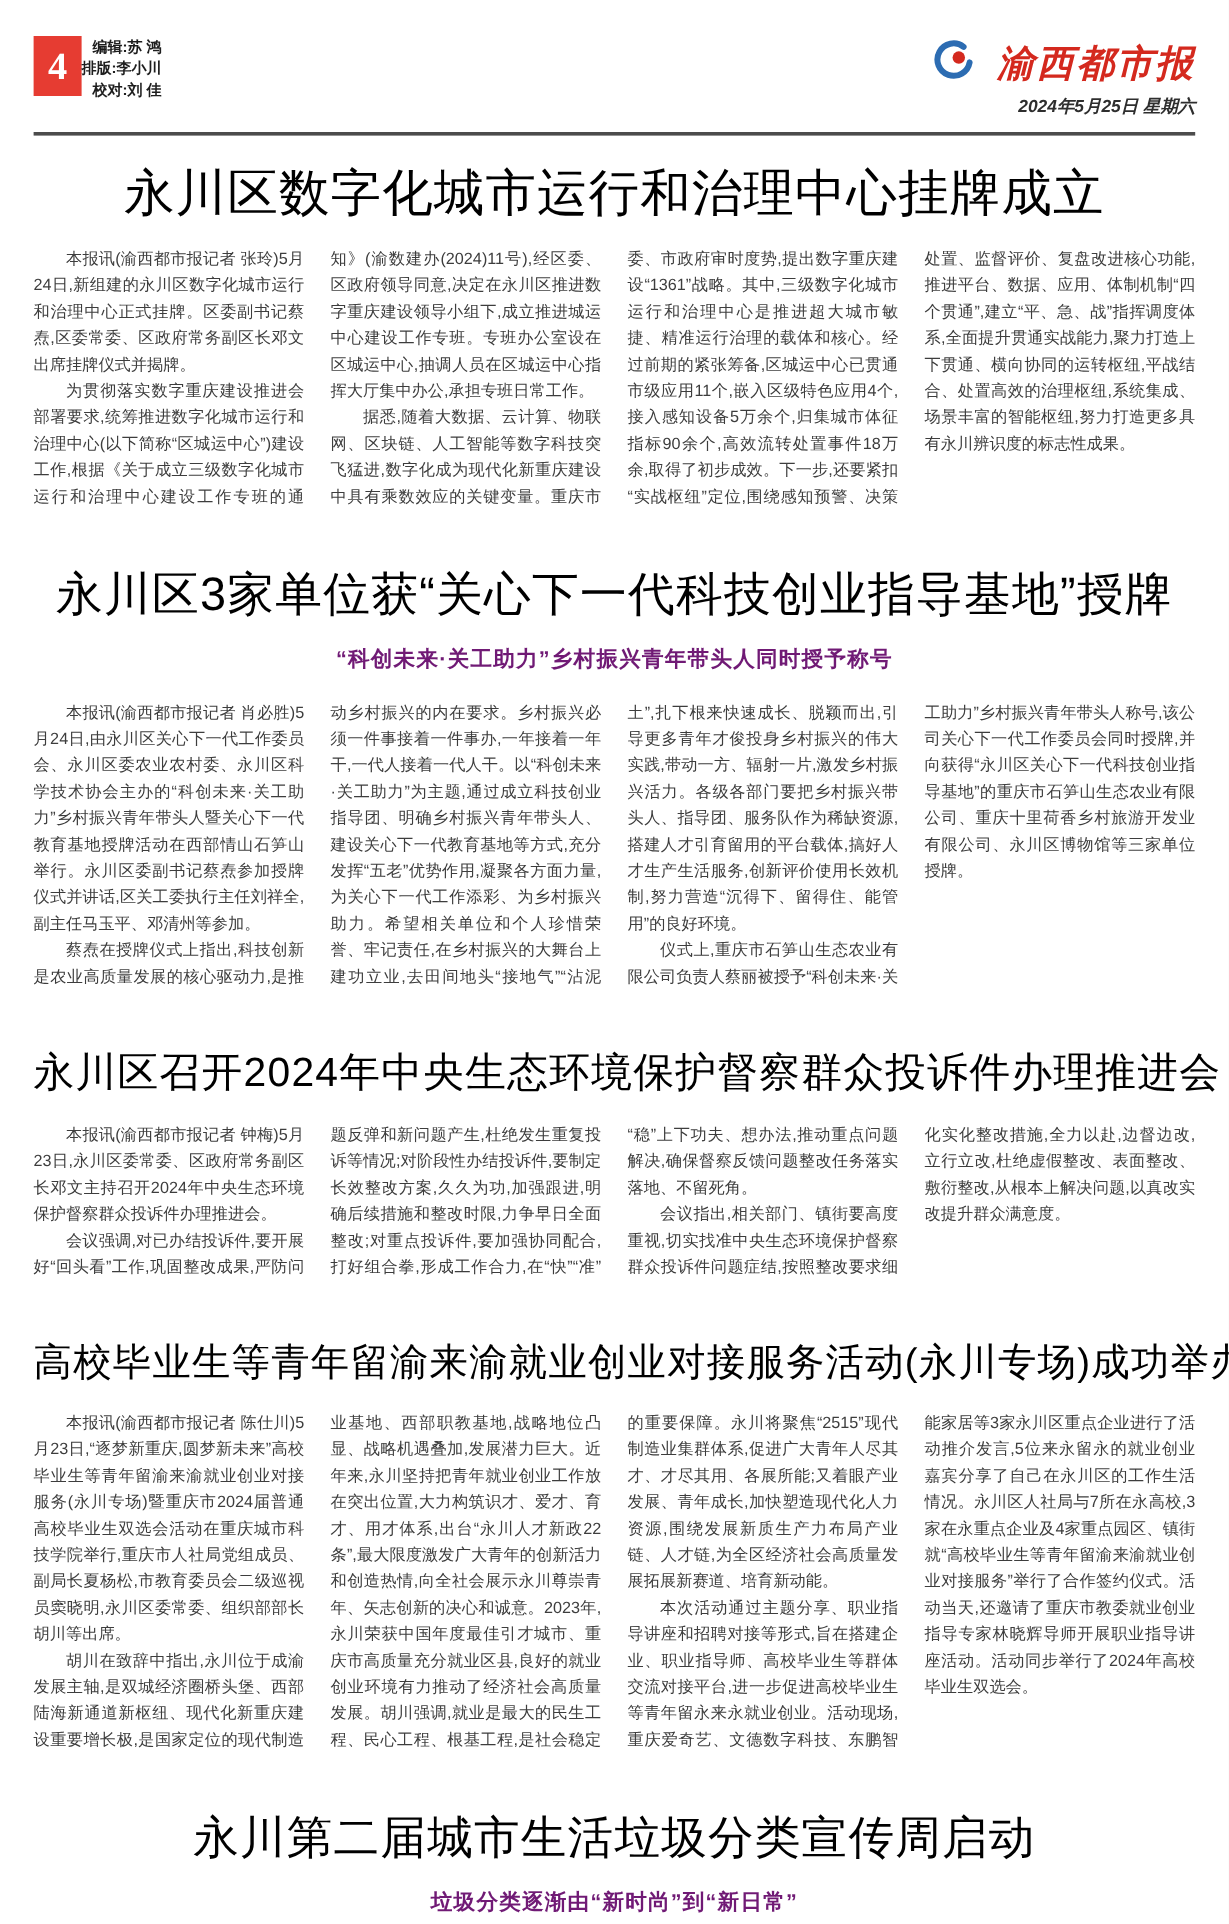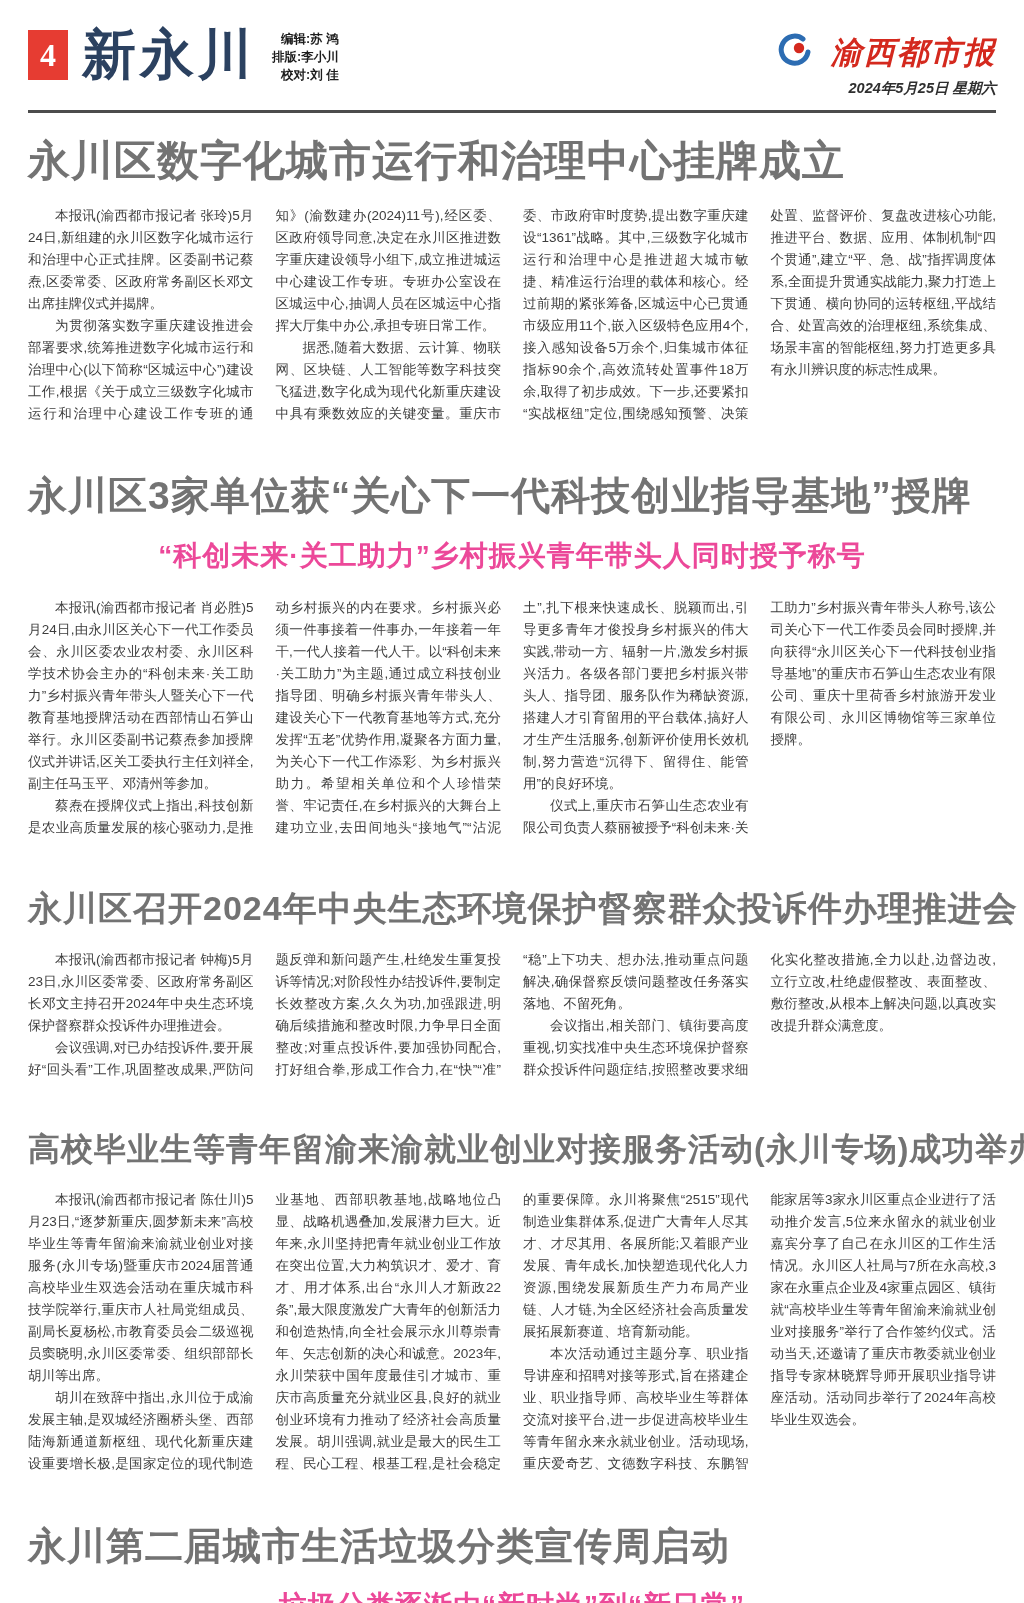--- a/index.html
+++ b/index.html
@@ -25,48 +25,47 @@
   .brand-name{
     color:#d4291e;font-size:31px;font-weight:700;font-style:italic;
     font-family:"DejaVu Serif",serif;letter-spacing:2px;margin-left:12px;
   }
   .date{font-size:14.5px;font-weight:700;color:#2e2e2e;margin-top:5px;font-style:italic;}
   .rule{border-top:3px solid #4c4c4c;margin-top:12px;}
   
   .story{margin-top:48px;}
   .story.first{margin-top:24px;}
   .headline{
-    text-align:left;font-weight:700;color:#737373;margin:0 0 20px;
+    text-align:center;font-weight:400;color:#000000;margin:0 0 20px;
     white-space:nowrap;font-family:"Liberation Sans",sans-serif;letter-spacing:1px;
   }
   .h-42{font-size:42px;line-height:48px;}
   .h-39{font-size:39px;line-height:46px;}
   .h-34{font-size:34px;line-height:42px;}
   .h-32{font-size:32px;line-height:40px;}
   .h-38{font-size:38px;line-height:46px;}
   .subhead{
-    text-align:center;font-size:28px;font-weight:700;color:#ec4899;
+    text-align:center;font-size:18px;font-weight:700;color:#701a75;
     margin:-2px 0 22px;letter-spacing:1px;
   }
   .body{
     column-count:4;column-gap:22px;text-align:justify;
     font-size:13.5px;line-height:22px;color:#3d3d3d;
   }
   .para{margin:0;text-indent:2em;}
   .lead{font-family:Liberation Sans, sans-serif;color:#3d3d3d;}
 </style>
 </head>
 <body>
 
 <div class="page">
 
   <header class="masthead">
     <div class="mh-left">
       <div class="page-num">4</div>
-      <h1 class="section-title">新永川</h1>
       <div class="staff">
         <div class="staff-line">编辑:苏 鸿</div>
         <div class="staff-line">排版:李小川</div>
         <div class="staff-line">校对:刘 佳</div>
       </div>
     </div>
     <div class="mh-right">
       <div class="brand">
         <span class="brand-icon">
           <svg width="36" height="36" viewBox="0 0 36 36" aria-hidden="true">

